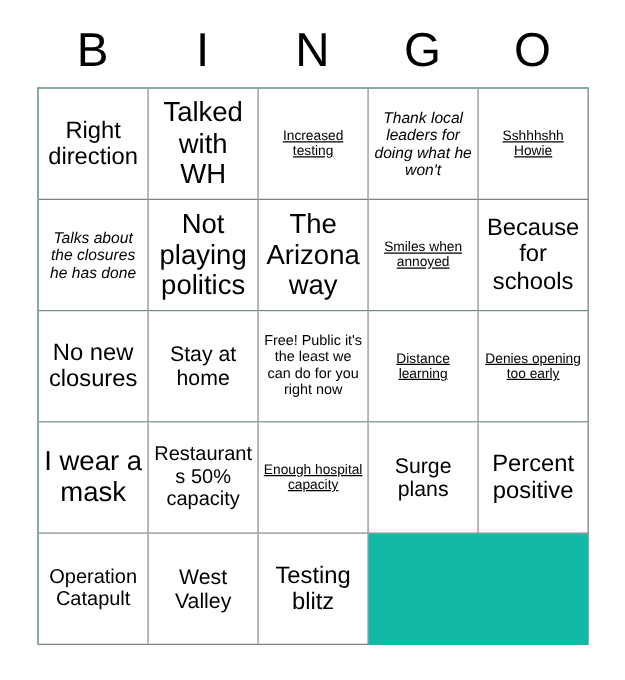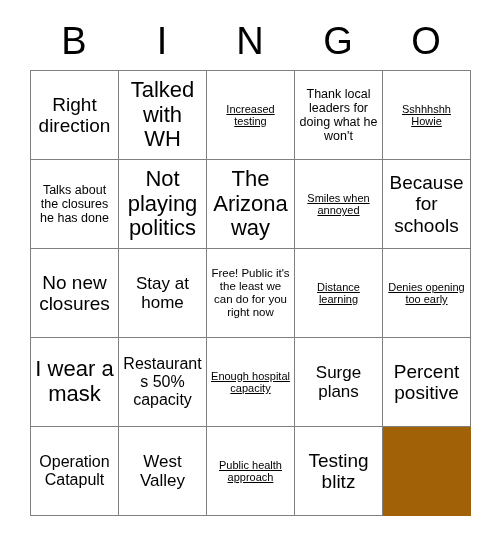--- a/index.html
+++ b/index.html
@@ -49,21 +49,21 @@
     left: 30px;
     top: 70px;
     width: 441px;
     height: 446px;
     display: grid;
     grid-template-columns: repeat(5, 1fr);
     grid-template-rows: repeat(5, 1fr);
     border-top: 1px solid #808080;
     border-left: 1px solid #808080;
     box-sizing: border-box;
-    background: #a16207;
+    background: #14b8a6;
   }
 
   .cell {
     border-right: 1px solid #808080;
     border-bottom: 1px solid #808080;
     box-sizing: border-box;
     display: flex;
     align-items: center;
     justify-content: center;
     text-align: center;
@@ -79,21 +79,21 @@
     word-wrap: break-word;
     hyphens: none;
   }
 
   
   .fs-xxl .cell-text { font-size: 17px; }
   .fs-xl  .cell-text { font-size: 22px; }
   .fs-lg  .cell-text { font-size: 19px; }
   .fs-md  .cell-text { font-size: 11px; text-decoration: underline; }
   .fs-sm  .cell-text { font-size: 16px; }
-  .fs-xs  .cell-text { font-size: 12.5px; }
+  .fs-xs  .cell-text { font-size: 12.5px; font-style: italic; }
   .fs-xxs .cell-text { font-size: 11.5px; }
 </style>
 </head>
 <body>
 
 <div class="card">
 
   <div class="bingo-header">
     <div class="bingo-letter">B</div>
     <div class="bingo-letter">I</div>
@@ -162,21 +162,18 @@
       </div>
       <div class="cell fs-lg">
         <span class="cell-text">Percent positive</span>
       </div>
       <div class="cell fs-sm">
         <span class="cell-text">Operation Catapult</span>
       </div>
       <div class="cell fs-xxl">
         <span class="cell-text">West Valley</span>
       </div>
-      <div class="cell fs-md">
-        <span class="cell-text">Public health approach</span>
-      </div>
       <div class="cell fs-lg">
         <span class="cell-text">Testing blitz</span>
       </div>
     </div>
 
 </div>
 
 </body></html>

